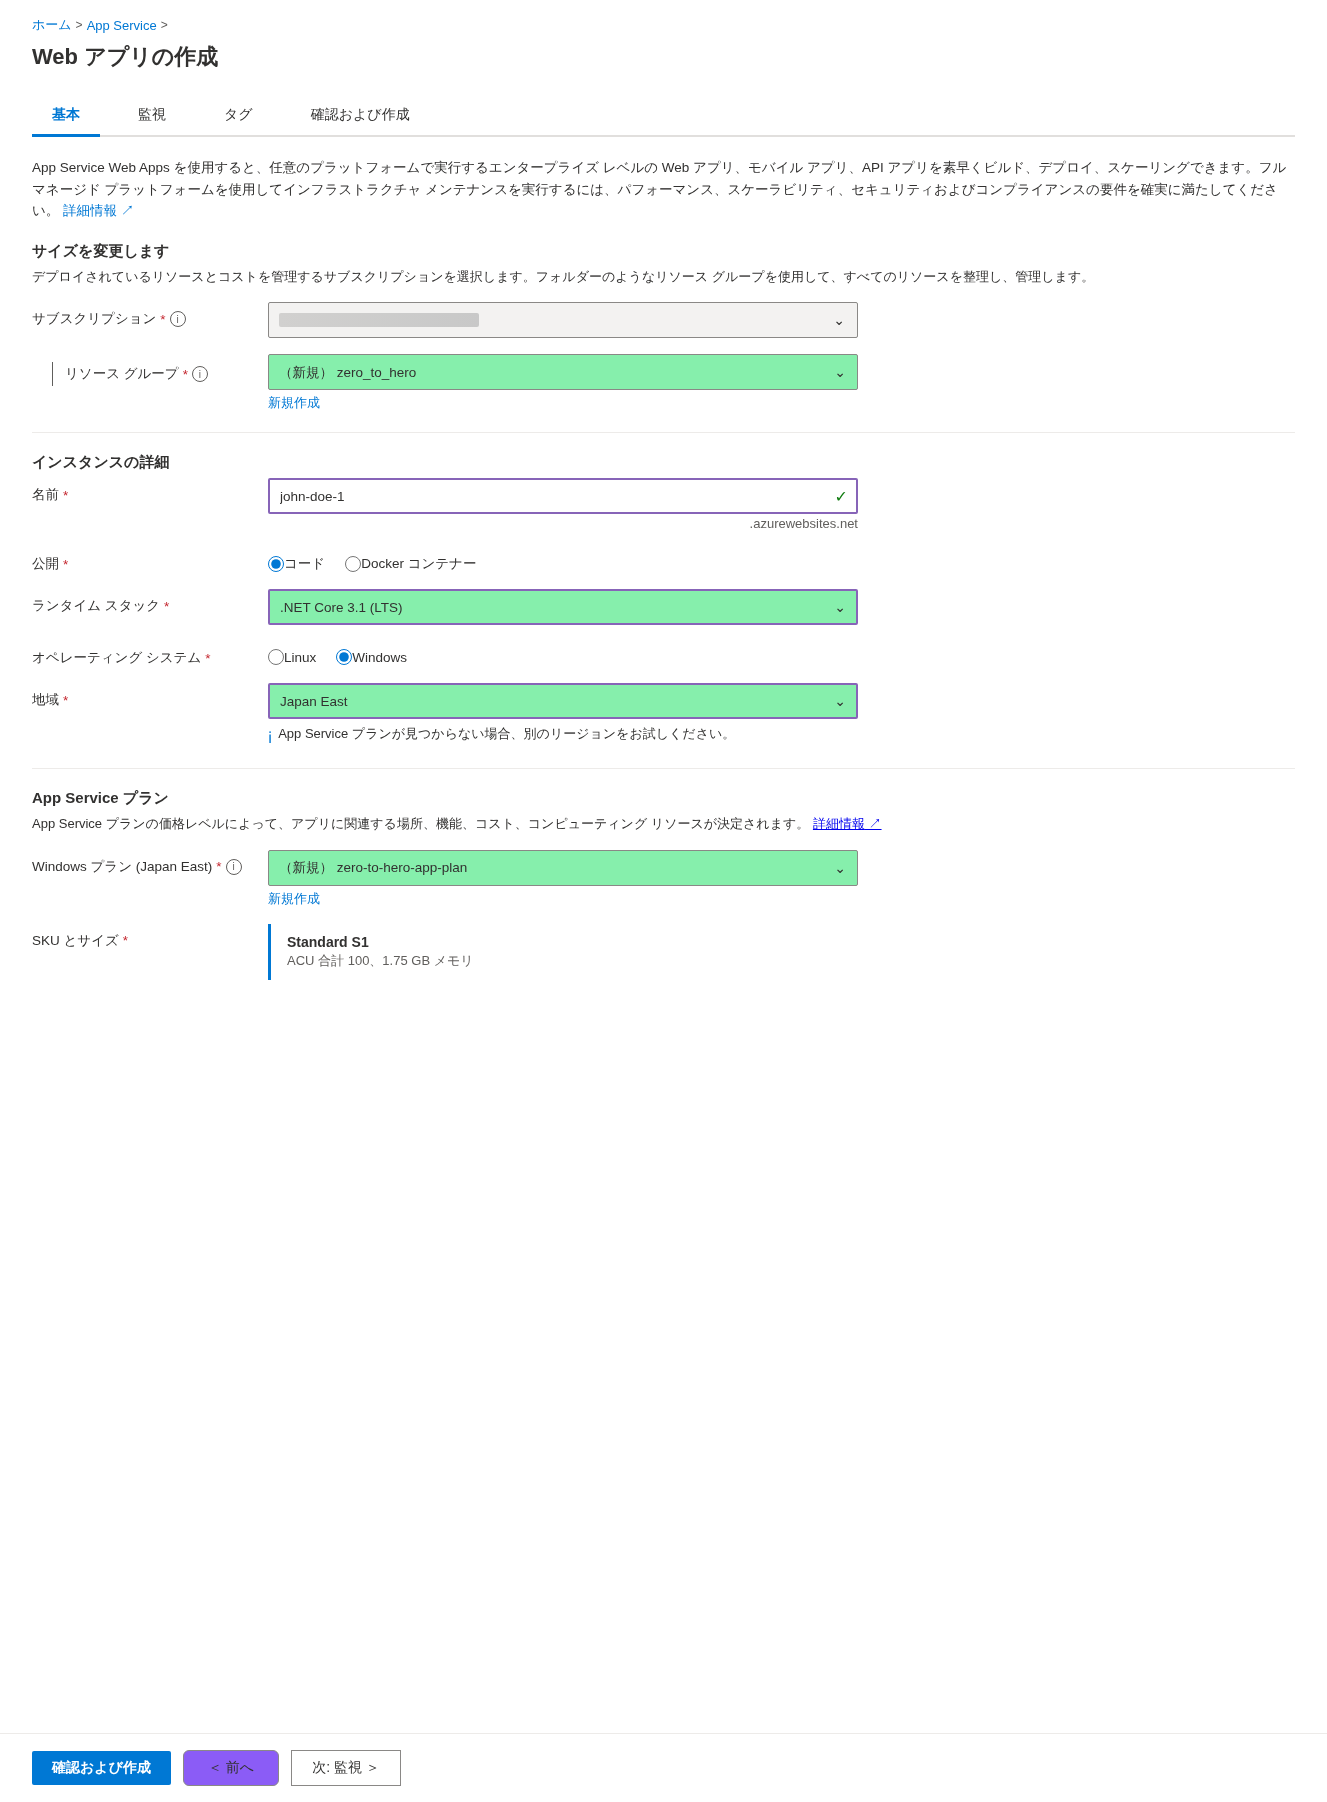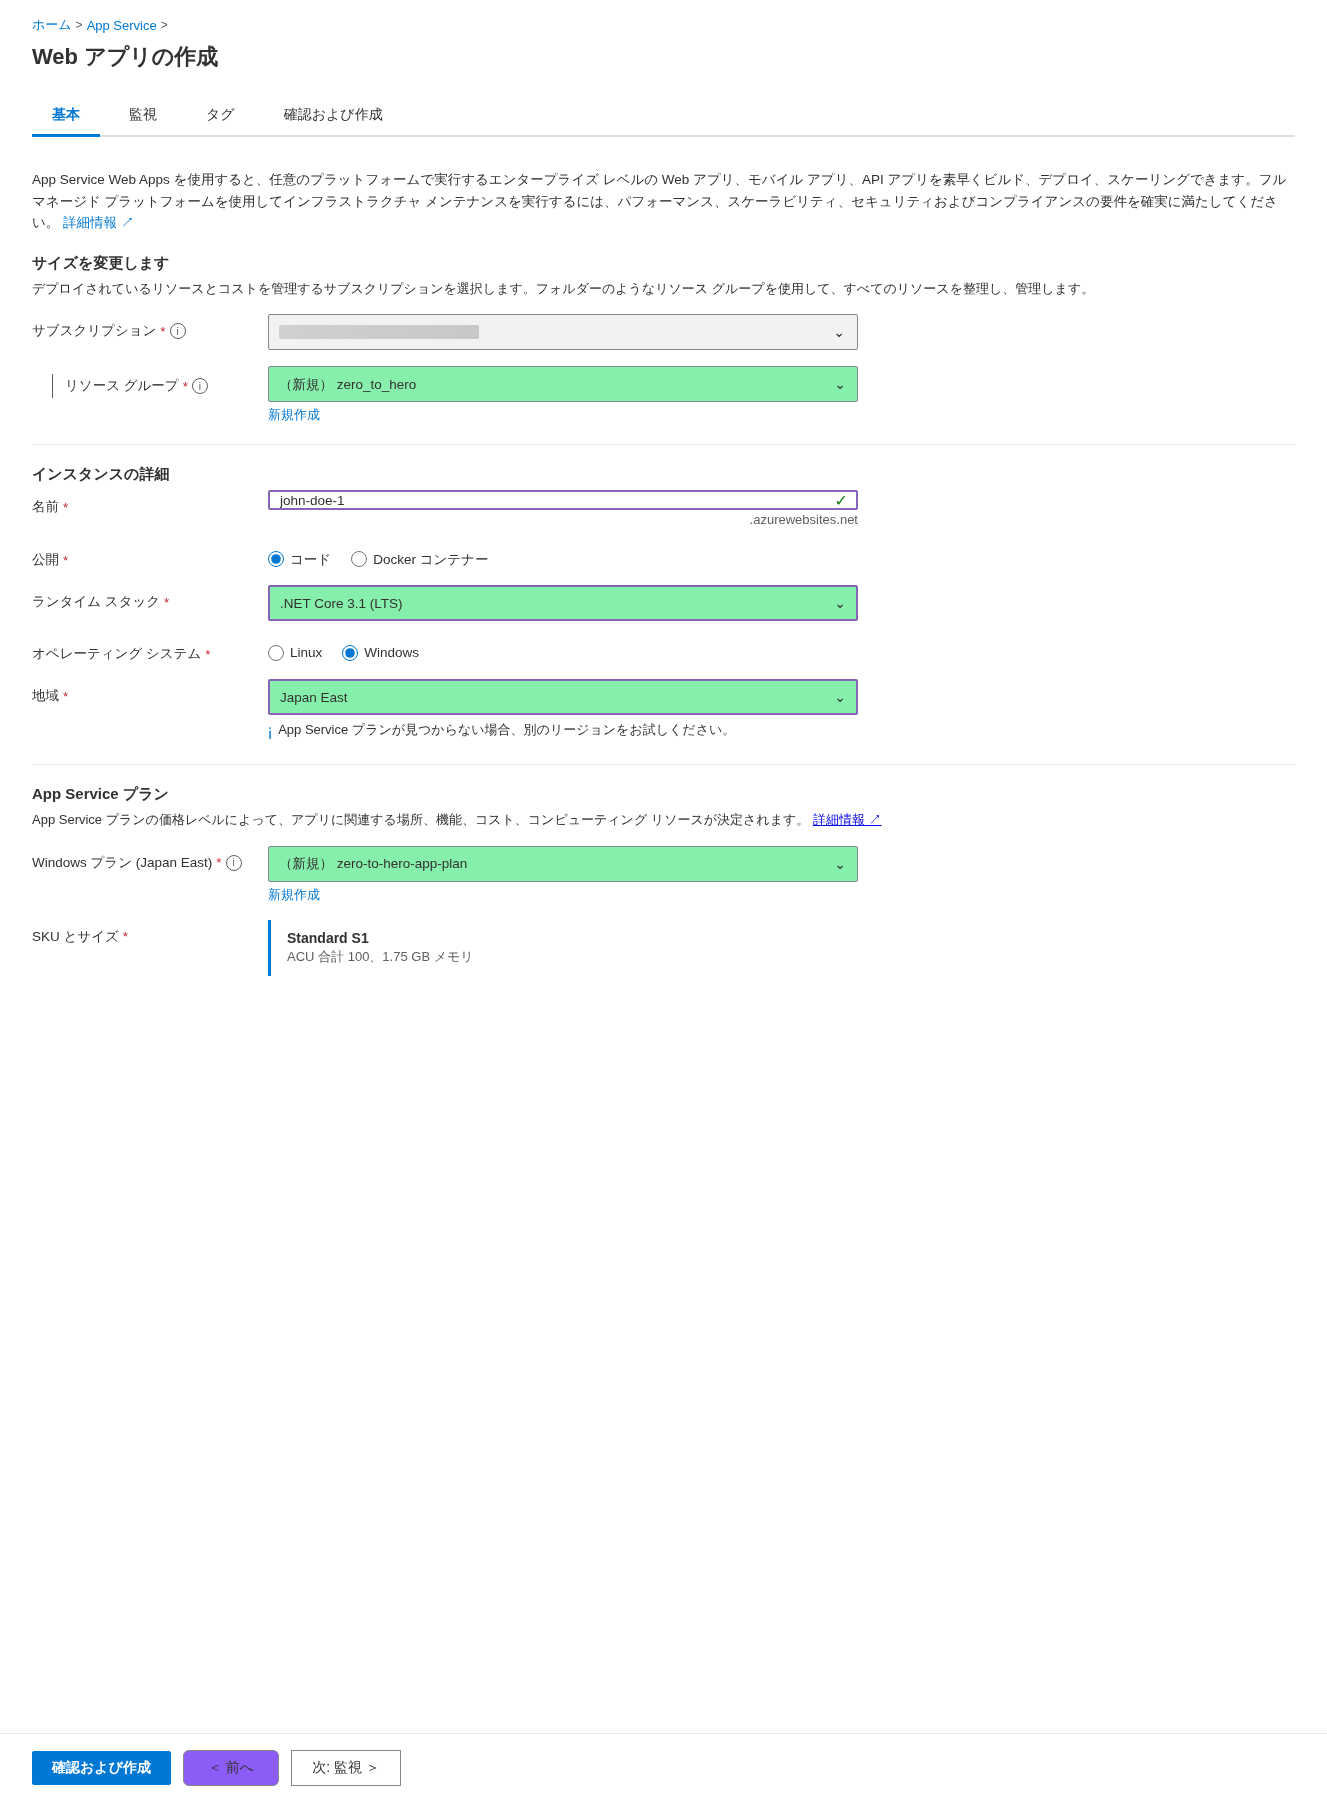--- a/index.html
+++ b/index.html
@@ -35,22 +35,22 @@
     }
     .page-title {
       font-size: 22px;
       font-weight: 600;
       color: #323130;
       margin-bottom: 24px;
     }
     .tabs {
       display: flex;
       border-bottom: 2px solid #e1dfdd;
-      margin-bottom: 32px;
-      gap: 9px;
+      margin-bottom: 20px;
+      gap: 18px;
     }
     .tab {
       padding: 10px 20px;
       cursor: pointer;
       font-size: 14px;
       color: #323130;
       border-bottom: 3px solid transparent;
       margin-bottom: -2px;
       white-space: nowrap;
     }
@@ -144,21 +144,21 @@
       color: #323130;
       font-size: 14px;
     }
     .text-input {
       width: 100%;
       padding: 6px 36px 6px 10px;
       border: 2px solid #8764b8;
       border-radius: 2px;
       font-size: 13.5px;
       color: #323130;
-      height: 20px;
+      height: 36px;
     }
     .input-wrapper {
       position: relative;
       width: 100%;
     }
     .input-check {
       position: absolute;
       right: 10px;
       top: 50%;
       transform: translateY(-50%);
@@ -179,21 +179,21 @@
       margin-top: 4px;
       cursor: pointer;
     }
     .radio-group {
       display: flex;
       gap: 20px;
       padding-top: 8px;
     }
     .radio-option {
       display: flex;
-      gap: 6px;
+      align-items: center;
       font-size: 13.5px;
       cursor: pointer;
     }
     .radio-option input[type="radio"] {
       accent-color: #0078d4;
       width: 16px;
       height: 16px;
     }
     .info-note {
       display: flex;

